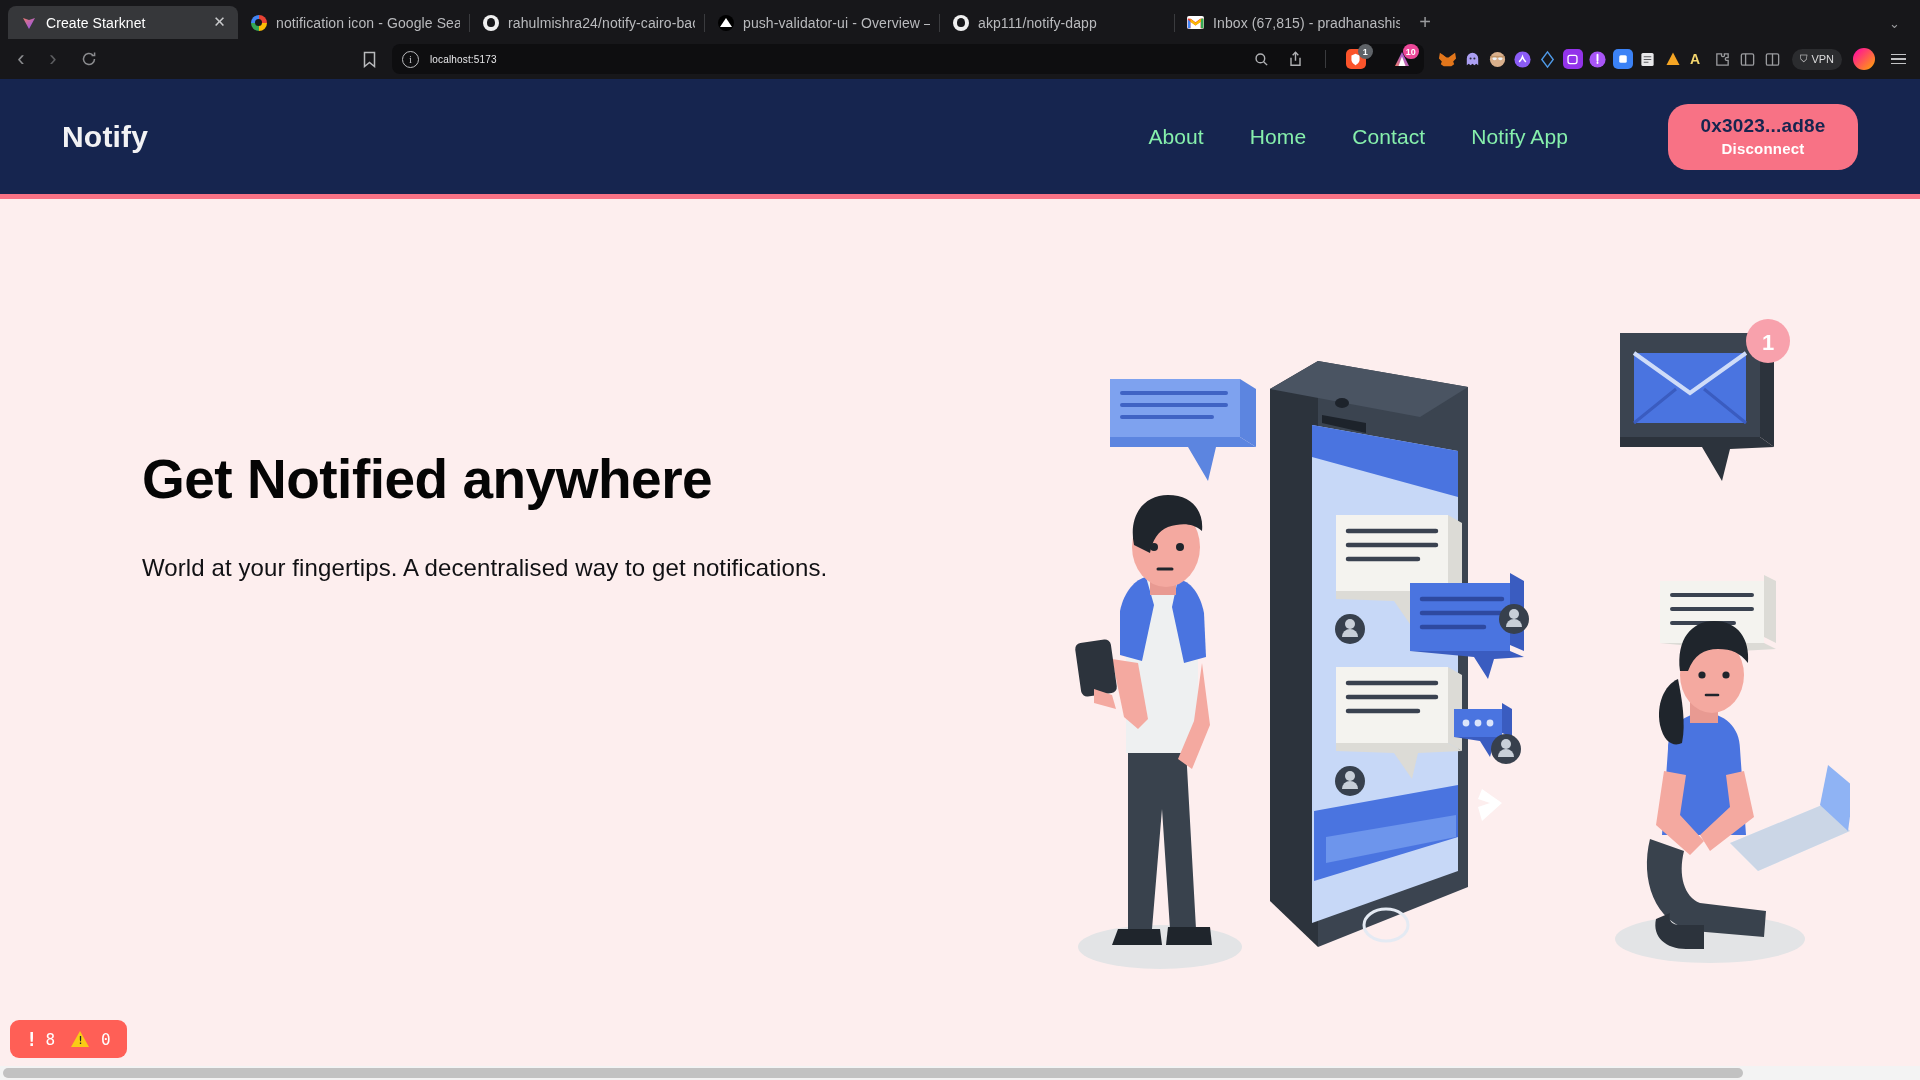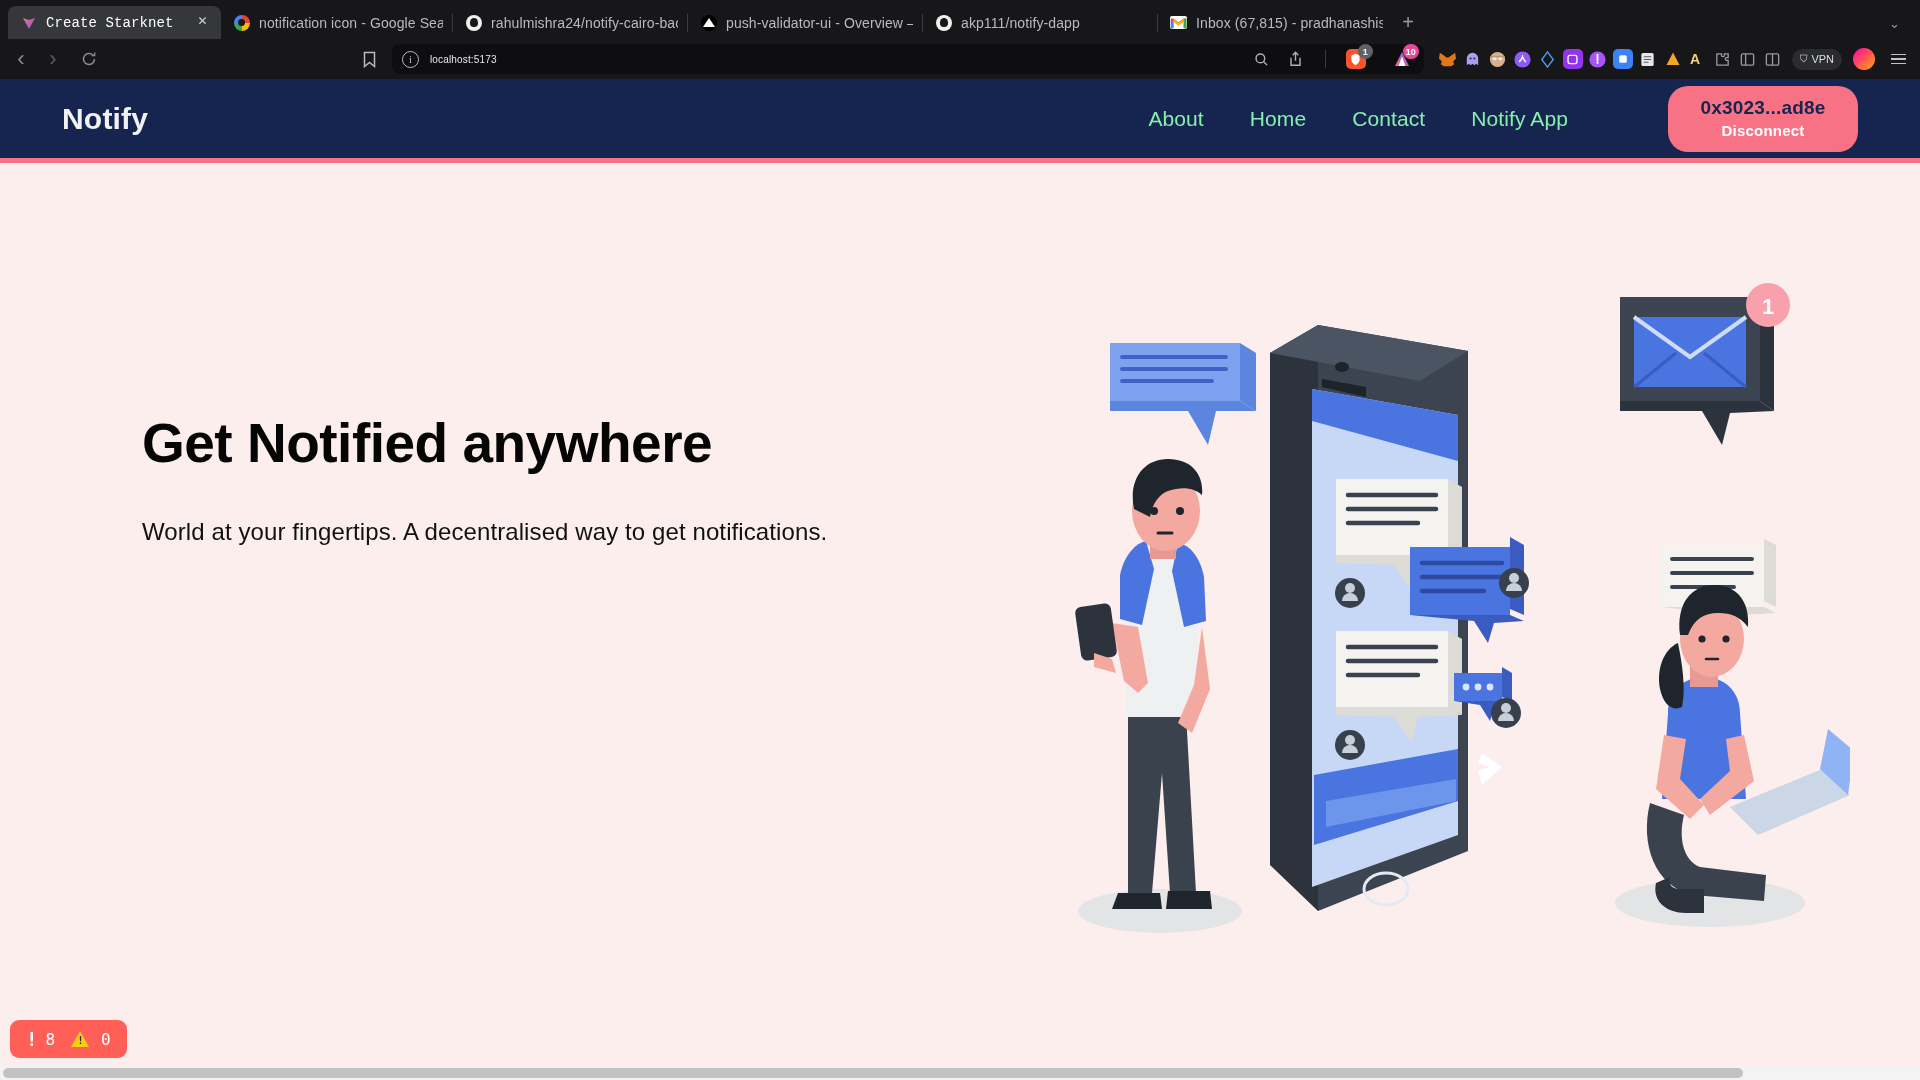--- a/index.html
+++ b/index.html
@@ -69,21 +69,21 @@
   .badge.grey { background:#5f6368; }
   .vpn-chip { height:21px;background:#2b2c2f;border-radius:11px;color:#dcdcdd;font-size:11px;display:flex;align-items:center;
               gap:4px;padding:0 8px; margin-left:4px;}
   .menu-btn { width:24px;height:24px;display:flex;flex-direction:column;justify-content:center;gap:3px;align-items:center;margin-left:6px;}
   .menu-btn span{display:block;width:15px;height:1.6px;background:#c2c3c5;}
 
   
   .viewport { flex: 1; background: #fdeeee; position: relative; overflow: hidden; }
 
   .site-nav {
-    height: 84px; background: #16254f; border-bottom: 5px solid #f87285;
+    height: 120px; background: #16254f; border-bottom: 5px solid #f87285;
     display: flex; align-items: center; padding: 0 62px 0 62px;
   }
   .brand { color:#f2f2f4; font-size: 30px; font-weight: bold; letter-spacing: .2px; }
   .nav-links { margin-left:auto; display:flex; align-items:center; gap: 46px; }
   .nav-link { color:#86efac; font-size: 21px; letter-spacing:.1px; }
   .wallet-btn {
     margin-left: 54px; background:#f87285; border-radius:20px; padding: 11px 22px 13px;
     display:flex; flex-direction:column; align-items:center; gap:3px; min-width: 190px;
   }
   .wallet-addr { color:#16254f; font-size:19px; font-weight:bold; letter-spacing:.2px; }
@@ -111,21 +111,21 @@
   .page-scrollbar { position:absolute; left:0; bottom:0; height: 14px; width:100%; background:#f3f3f3; }
   .page-scrollbar i { display:block; height:10px; margin:2px 0 0 3px; width: 1740px; background:#c2c2c2; border-radius:6px; }
 </style>
 </head>
 <body>
 
 <div class="browser">
 
   <div class="tabstrip">
 
-    <div class="tab active" style="width:213px;font-family:Liberation Mono, monospace;">
+    <div class="tab active" style="width:230px;">
       <span class="tab-favicon">
         <svg width="16" height="16" viewBox="0 0 16 16">
             <defs>
               <linearGradient id="sk" x1="0" y1="0" x2="1" y2="1">
                 <stop offset="0" stop-color="#ec796b"></stop>
                 <stop offset="1" stop-color="#8a4fff"></stop>
               </linearGradient>
             </defs>
             <path d="M8 14 L2 3 L8 5 L14 3 Z" fill="url(#sk)"></path>
           </svg>

